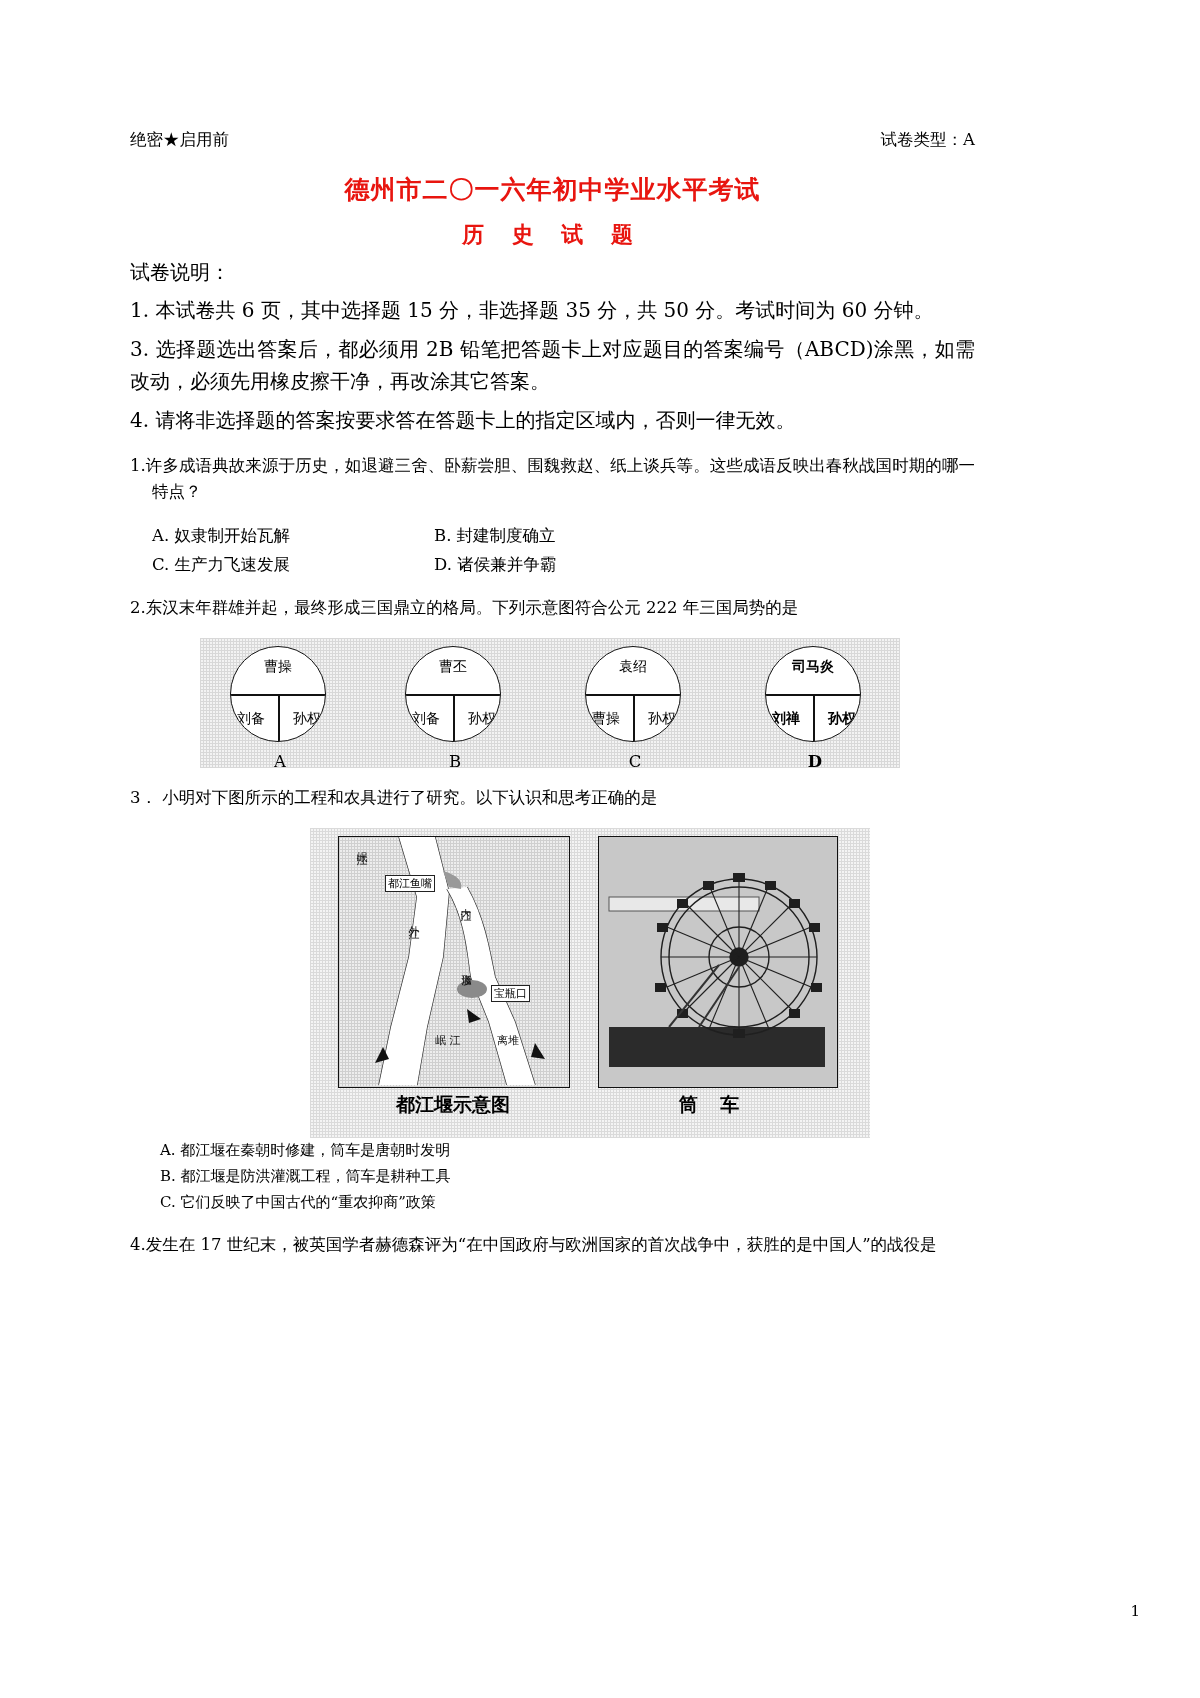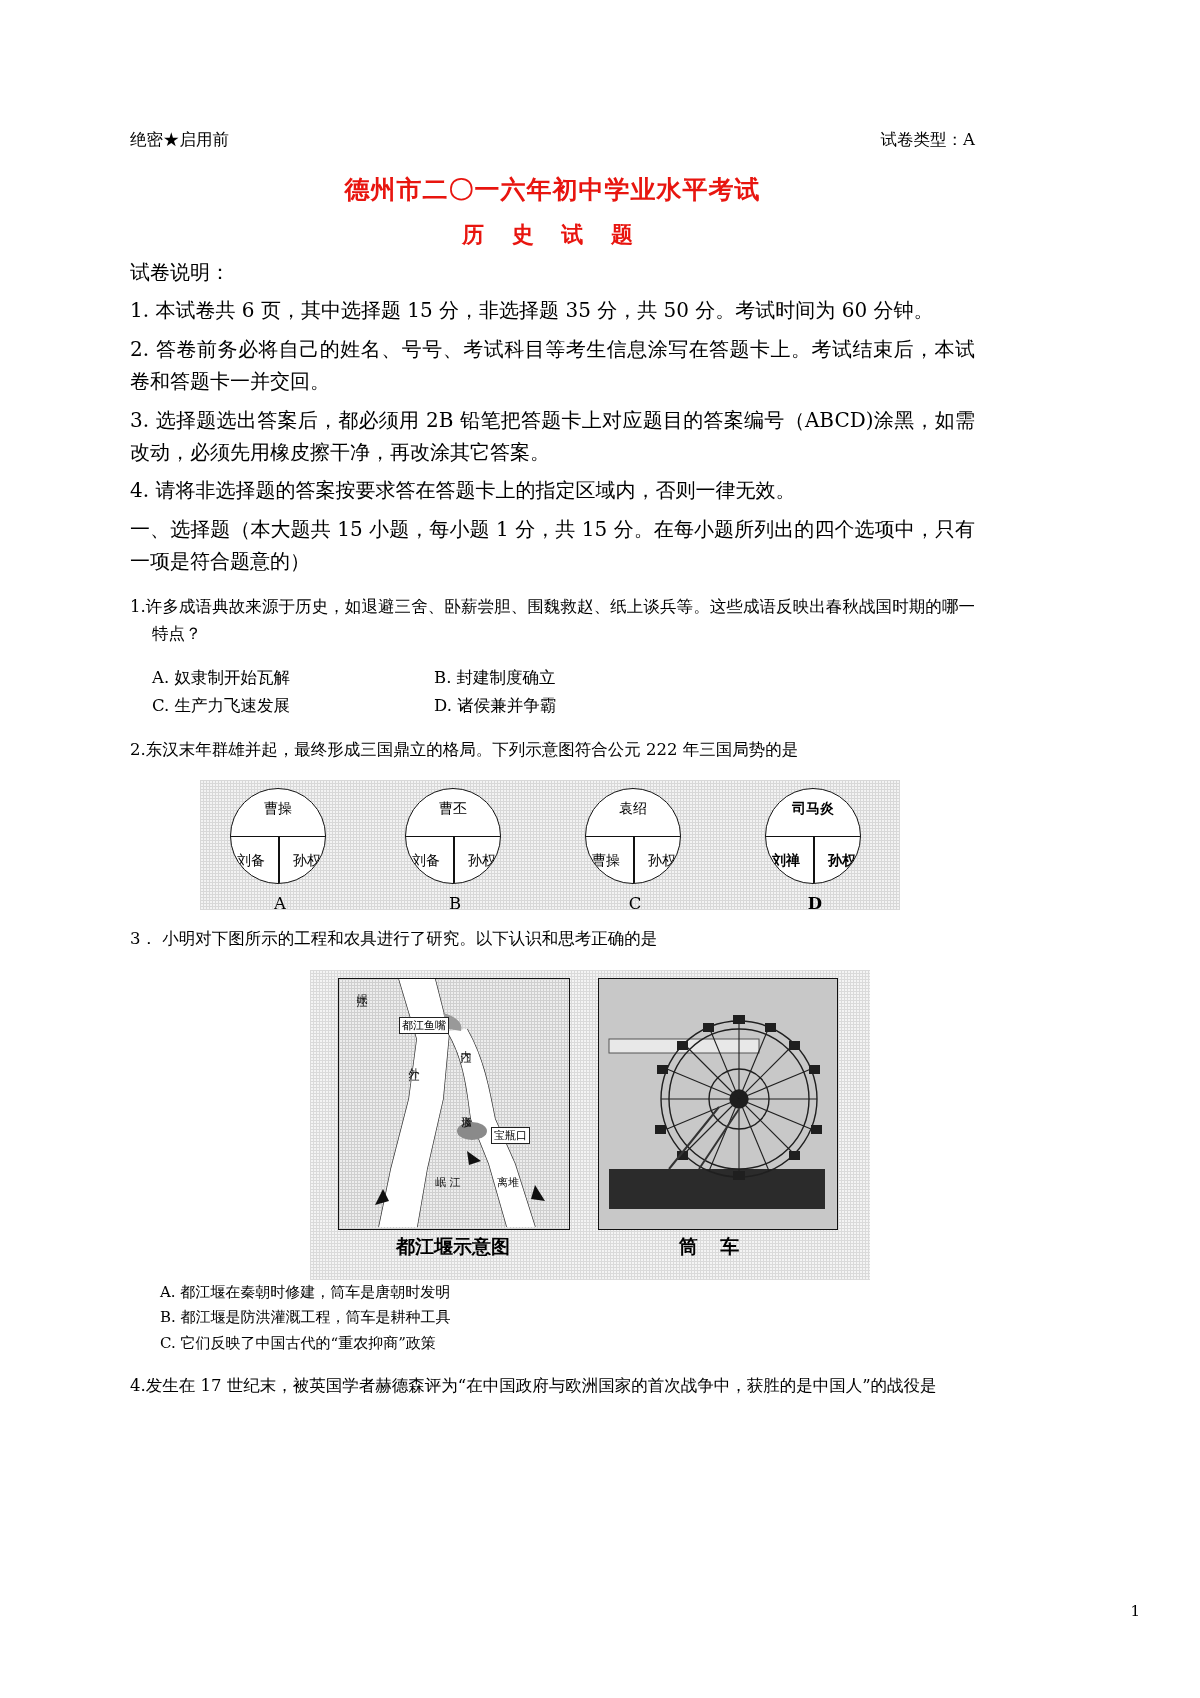--- a/index.html
+++ b/index.html
@@ -230,25 +230,23 @@
     <div class="header-row">
       <span>绝密★启用前</span>
       <span>试卷类型：A</span>
     </div>
 
     <div class="title-main">德州市二〇一六年初中学业水平考试</div>
     <div class="title-sub">历 史 试 题</div>
 
     <p class="line">试卷说明：</p>
     <p class="line">1. 本试卷共 6 页，其中选择题 15 分，非选择题 35 分，共 50 分。考试时间为 60 分钟。</p>
-    <p class="line">2. 答卷前务必将自己的姓名、号号、考试科目等考生信息涂写在答题卡上。考试结束后，本试卷和答题卡一并交回。</p>
     <p class="line">3. 选择题选出答案后，都必须用 2B 铅笔把答题卡上对应题目的答案编号（ABCD)涂黑，如需改动，必须先用橡皮擦干净，再改涂其它答案。</p>
     <p class="line">4. 请将非选择题的答案按要求答在答题卡上的指定区域内，否则一律无效。</p>
 
-    <p class="line sec-label">一、选择题（本大题共 15 小题，每小题 1 分，共 15 分。在每小题所列出的四个选项中，只有一项是符合题意的）</p>
 
     <div class="q-block">
       <p class="q-text hang">
         <span>1.</span><span>许多成语典故来源于历史，如退避三舍、卧薪尝胆、围魏救赵、纸上谈兵等。这些成语反映出春秋战国时期的哪一特点？</span>
       </p>
       <div class="opts2">
         <span class="o1">A. 奴隶制开始瓦解</span>
         <span>B. 封建制度确立</span>
       </div>
       <div class="opts2">
@@ -327,21 +325,21 @@
 
             <path d="M104 34 C118 38,124 44,122 52 L110 50 Z" fill="#999"></path>
 
             <ellipse cx="133" cy="152" rx="15" ry="9" fill="#8a8a8a"></ellipse>
 
             <path d="M44 210 l-8 16 l14 -4 z" fill="#111"></path>
             <path d="M196 206 l10 16 l-14 -2 z" fill="#111"></path>
             <path d="M128 172 l14 10 l-12 4 z" fill="#111"></path>
           </svg>
           <span class="dj-label vert" style="left:14px; top:6px;">岷 江</span>
-          <span class="box-label" style="left:60px; top:38px;">都江鱼嘴</span>
+          <span class="box-label" style="left:46px; top:38px;">都江鱼嘴</span>
           <span class="dj-label vert" style="left:118px; top:62px;">内 江</span>
           <span class="dj-label vert" style="left:66px; top:80px;">外 江</span>
           <span class="dj-label vert" style="left:120px; top:130px; font-size:10px;">飞沙堰</span>
           <span class="box-label" style="left:152px; top:148px;">宝瓶口</span>
           <span class="dj-label" style="left:96px; top:196px;">岷 江</span>
           <span class="dj-label" style="left:158px; top:196px;">离堆</span>
         </div>
         <div class="dj-cap">都江堰示意图</div>
 
         <div class="tongche">

